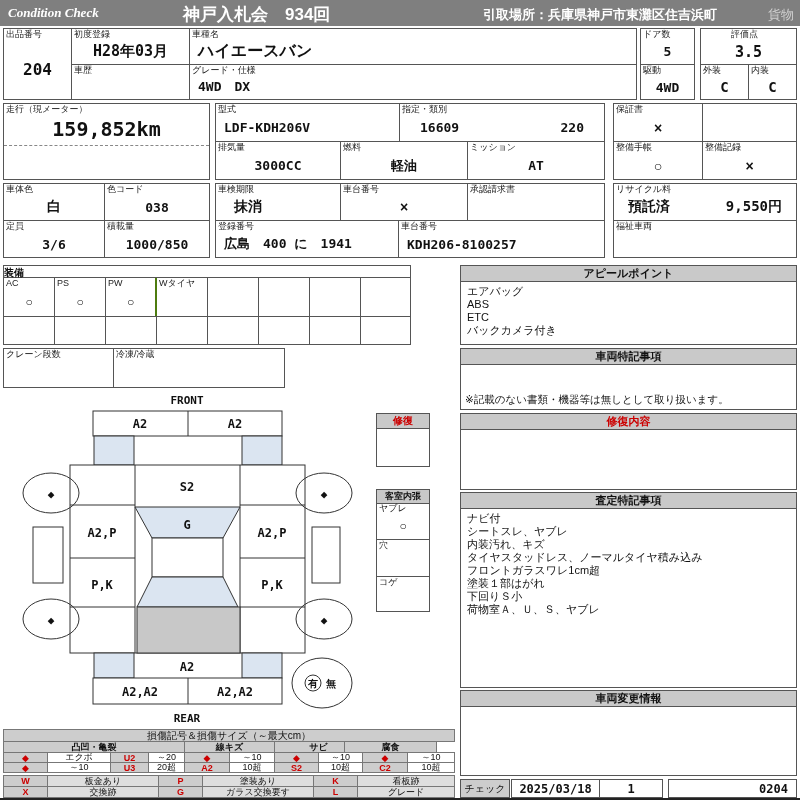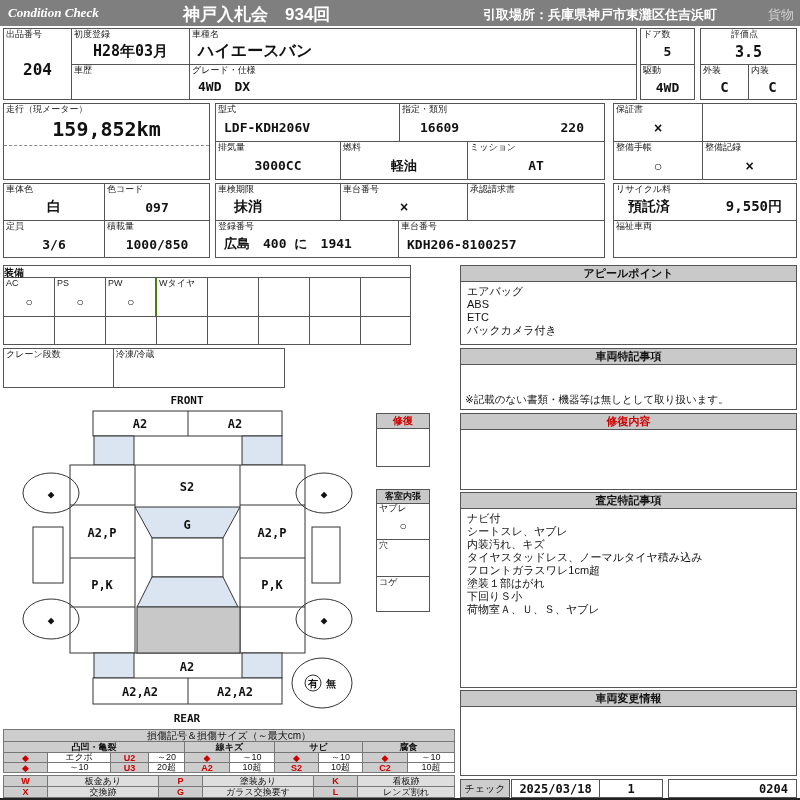--- a/index.html
+++ b/index.html
@@ -118,21 +118,21 @@
     <span class="lb">整備記録</span>
     <div class="vv fs14">×</div>
   </div>
 
   <div class="cell" style="left:3px;top:183px;width:102px;height:38px">
     <span class="lb">車体色</span>
     <div class="vv fs14">白</div>
   </div>
   <div class="cell" style="left:104px;top:183px;width:106px;height:38px">
     <span class="lb">色コード</span>
-    <div class="vv mono fs13">097</div>
+    <div class="vv mono fs13">038</div>
   </div>
   <div class="cell" style="left:3px;top:220px;width:102px;height:38px">
     <span class="lb">定員</span>
     <div class="vv mono fs13">3/6</div>
   </div>
   <div class="cell" style="left:104px;top:220px;width:106px;height:38px">
     <span class="lb">積載量</span>
     <div class="vv mono fs13">1000/850</div>
   </div>
   <div class="cell" style="left:215px;top:183px;width:126px;height:38px">
@@ -330,21 +330,21 @@
     <div class="abs mono" style="left:0;top:0;width:88px;height:17px;display:flex;align-items:center;justify-content:center;font-weight:bold;font-size:12px;border-right:1px solid #555">2025/03/18</div>
     <div class="abs mono" style="left:88px;top:0;right:0;height:17px;display:flex;align-items:center;justify-content:center;font-weight:bold;font-size:12px">1</div>
   </div>
   <div class="cell mono" style="left:668px;top:779px;width:129px;height:19px;display:flex;align-items:center;justify-content:flex-end;padding-right:8px;font-weight:bold;font-size:12px">0204</div>
 
   <div class="lgc lgray" style="left:3px;top:729px;width:452px;height:13px;font-size:10px">損傷記号＆損傷サイズ（～最大cm）</div>
 
   <div class="lgc lgray" style="left:3px;top:741px;width:182px;height:12px;font-weight:bold">凸凹・亀裂</div>
   <div class="lgc lgray" style="left:184px;top:741px;width:91px;height:12px;font-weight:bold">線キズ</div>
   <div class="lgc lgray" style="left:274px;top:741px;width:89px;height:12px;font-weight:bold">サビ</div>
-  <div class="lgc lgray" style="left:362px;top:741px;width:93px;height:12px;font-weight:bold">腐食</div>
+  <div class="lgc lgray" style="left:344px;top:741px;width:93px;height:12px;font-weight:bold">腐食</div>
 
   <div class="lgc lgray red" style="left:3px;top:752px;width:45px;height:11px">◆</div>
   <div class="lgc" style="left:47px;top:752px;width:64px;height:11px">エクボ</div>
   <div class="lgc lgray red" style="left:110px;top:752px;width:39px;height:11px;font-weight:bold">U2</div>
   <div class="lgc" style="left:148px;top:752px;width:37px;height:11px">～20</div>
   <div class="lgc lgray red" style="left:184px;top:752px;width:46px;height:11px">◆</div>
   <div class="lgc" style="left:229px;top:752px;width:46px;height:11px">～10</div>
   <div class="lgc lgray red" style="left:274px;top:752px;width:45px;height:11px">◆</div>
   <div class="lgc" style="left:318px;top:752px;width:45px;height:11px">～10</div>
   <div class="lgc lgray red" style="left:362px;top:752px;width:46px;height:11px">◆</div>
@@ -366,16 +366,16 @@
   <div class="lgc lgray red" style="left:158px;top:775px;width:45px;height:12px;font-weight:bold">P</div>
   <div class="lgc llight" style="left:202px;top:775px;width:112px;height:12px">塗装あり</div>
   <div class="lgc lgray red" style="left:313px;top:775px;width:45px;height:12px;font-weight:bold">K</div>
   <div class="lgc llight" style="left:357px;top:775px;width:98px;height:12px">看板跡</div>
 
   <div class="lgc lgray red" style="left:3px;top:786px;width:45px;height:12px;font-weight:bold">X</div>
   <div class="lgc llight" style="left:47px;top:786px;width:112px;height:12px">交換跡</div>
   <div class="lgc lgray red" style="left:158px;top:786px;width:45px;height:12px;font-weight:bold">G</div>
   <div class="lgc llight" style="left:202px;top:786px;width:112px;height:12px">ガラス交換要す</div>
   <div class="lgc lgray red" style="left:313px;top:786px;width:45px;height:12px;font-weight:bold">L</div>
-  <div class="lgc llight" style="left:357px;top:786px;width:98px;height:12px">レンズ割れ</div>
+  <div class="lgc llight" style="left:357px;top:786px;width:98px;height:12px">グレード</div>
 
   <div class="abs" style="left:0;bottom:0;width:800px;height:2px;background:#222"></div>
 </div>
 
 </body></html>

